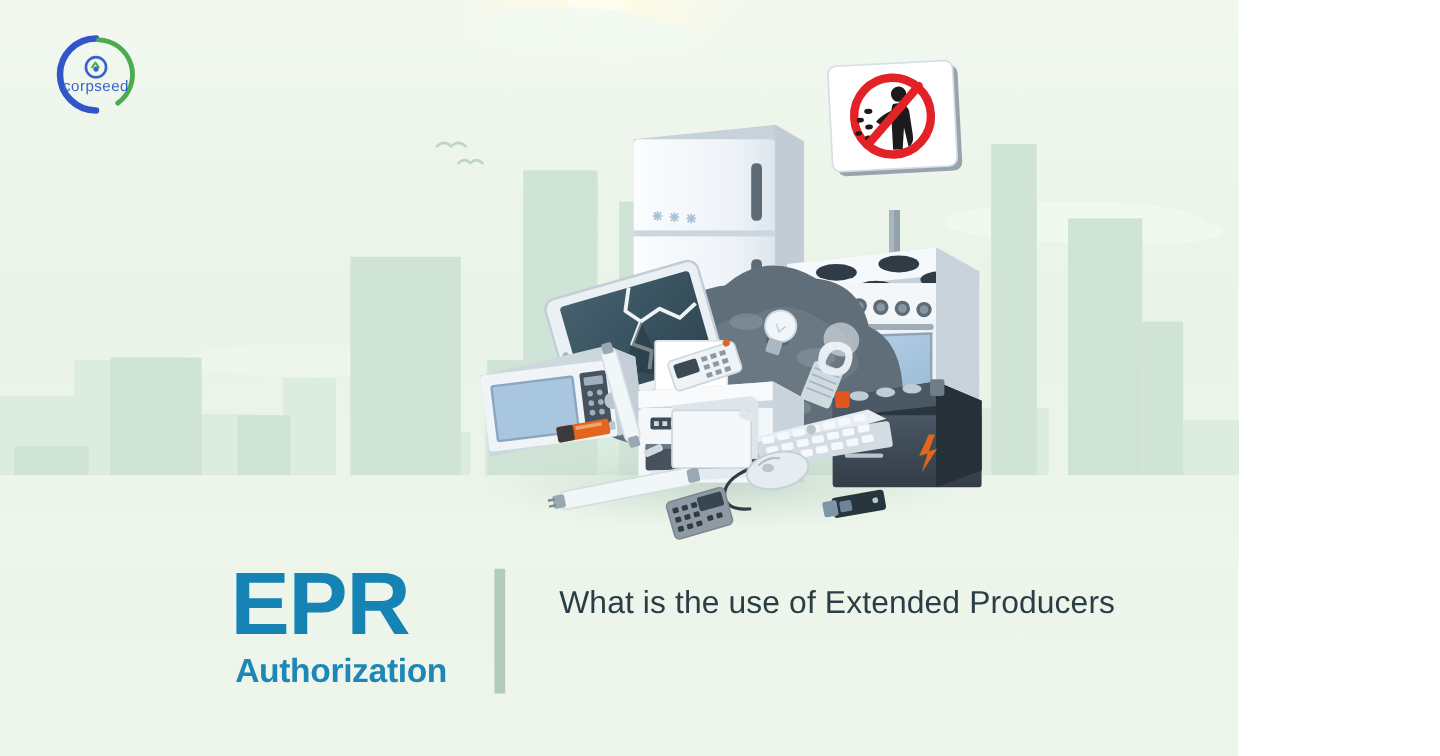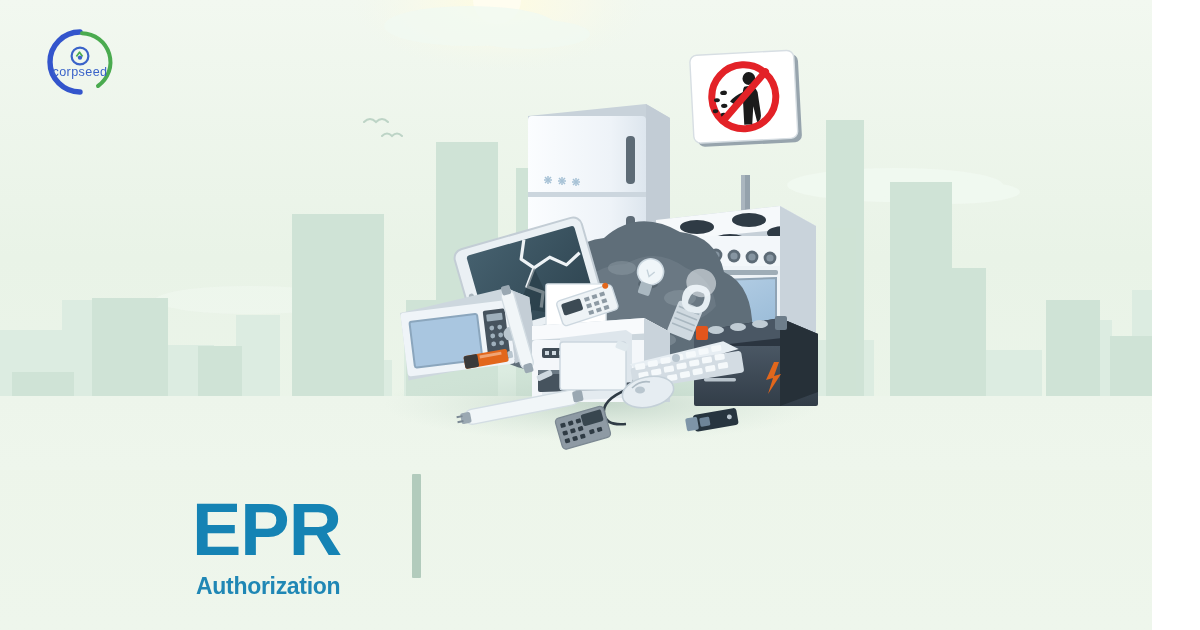--- a/index.html
+++ b/index.html
@@ -4,21 +4,21 @@
 <title>EPR Authorization Banner</title>
 <style>
   * { margin:0; padding:0; box-sizing:border-box; }
   html,body{
     width:1200px; height:630px; overflow:hidden;
     font-family:"Liberation Sans", sans-serif;
     background:#ffffff;
   }
   #banner{
     position:relative;
-    width:1152px; height:630px;
+    width:1032px; height:630px;
     overflow:hidden;
     background:
       radial-gradient(ellipse 260px 150px at 510px 6px, rgba(255,253,225,0.95) 0%, rgba(250,252,235,0.55) 42%, rgba(237,245,233,0) 78%),
       linear-gradient(180deg,#eaf3e8 0%, #e9f3e7 46%, #edf5ea 72%, #eef6ec 100%);
   }
 
   
   #city{ position:absolute; left:0; top:0; width:1200px; height:470px; }
 
   
@@ -35,24 +35,24 @@
 
   
   #textband{
     position:absolute; left:0; top:452px; width:1200px; height:178px;
   }
   #epr-block{
     position:absolute; left:192px; top:14px; width:200px; text-align:left;
   }
   #epr-main{
     font-size:74px; line-height:74px; font-weight:bold;
-    color:#1583b4; letter-spacing:-1px;margin-top:27px;
+    color:#1583b4; letter-spacing:-1px;
   }
   #epr-sub{
-    font-size:23px; line-height:34px; font-weight:bold;
+    font-size:28px; line-height:34px; font-weight:bold;
     color:#1f87b5; letter-spacing:-0.3px; margin-top:2px; margin-left:4px;
   }
   #divider{
     position:absolute; left:412px; top:22px; width:9px; height:104px;
     background:#b2cbbc; border-radius:1px;
   }
   #headline{
     position:absolute; left:466px; top:26px; width:560px;
     font-size:26.5px; line-height:48px; color:#2b3d45;
     font-weight:normal; letter-spacing:0.1px;
@@ -507,16 +507,17 @@
     </g>
   </svg>
 
   <div id="textband">
     <div id="epr-block">
       <div id="epr-main">EPR</div>
       <div id="epr-sub">Authorization</div>
     </div>
     <div id="divider"></div>
     <div id="headline">
+      <span class="hl-line">What is the use of Extended Producers</span>
     </div>
   </div>
 
 </div>
 
 </body></html>

